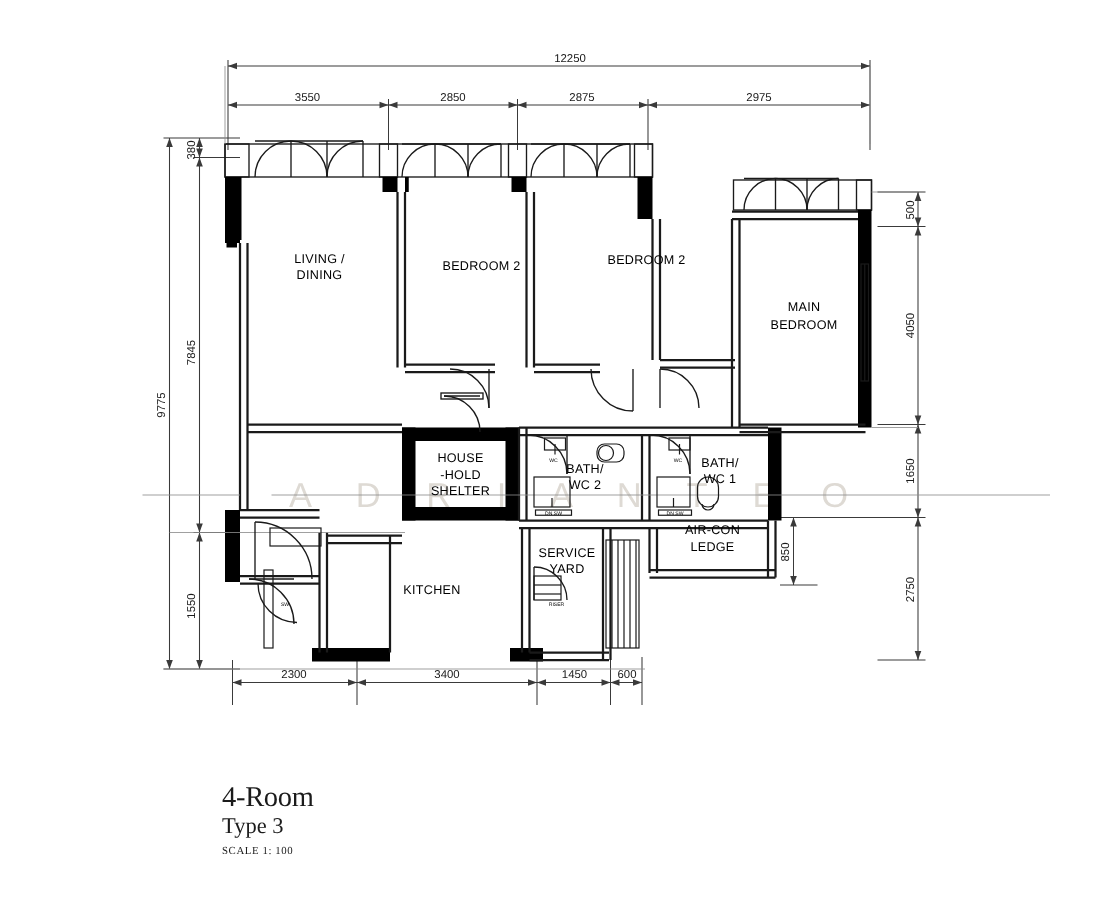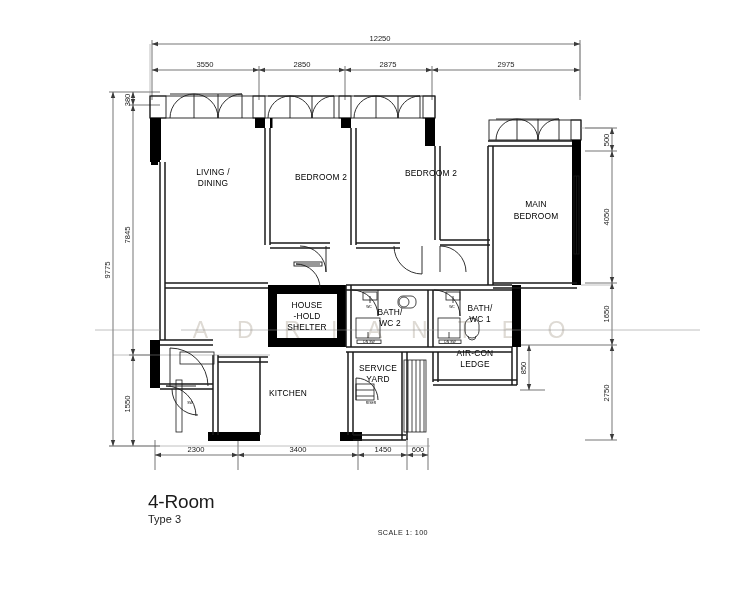--- a/index.html
+++ b/index.html
@@ -49,41 +49,41 @@
     font-family: "Liberation Sans", sans-serif;
     font-size: 3.4px;
     fill: #000;
     text-anchor: middle;
   }
 
   
   #titleblock {
     position: absolute;
     left: 148px;
-    top: 492px;
+    top: 522px;
     width: 280px;
+    font-family: Liberation Serif, serif;
   }
   #titleblock .t-main {
     font-size: 19px;
     color: #1b1b1b;
     line-height: 1.05;
     letter-spacing: -0.2px;
   }
   #titleblock .t-sub {
-    font-size: 11px;
+    font-size: 15px;
     color: #1b1b1b;
     margin-top: 2px;
     line-height: 1.05;
   }
   #titleblock .t-scale {
     font-size: 7.2px;
     color: #1b1b1b;
     margin-top: 3px;
     letter-spacing: 0.4px;
-    text-align: right;
   }
 </style>
 </head>
 <body>
 
 <div id="page">
 
   <svg id="plan" width="745" height="600" viewBox="0 0 745 600">
 
     <text class="wm" x="385" y="338">A D R I A N   T E O</text>

